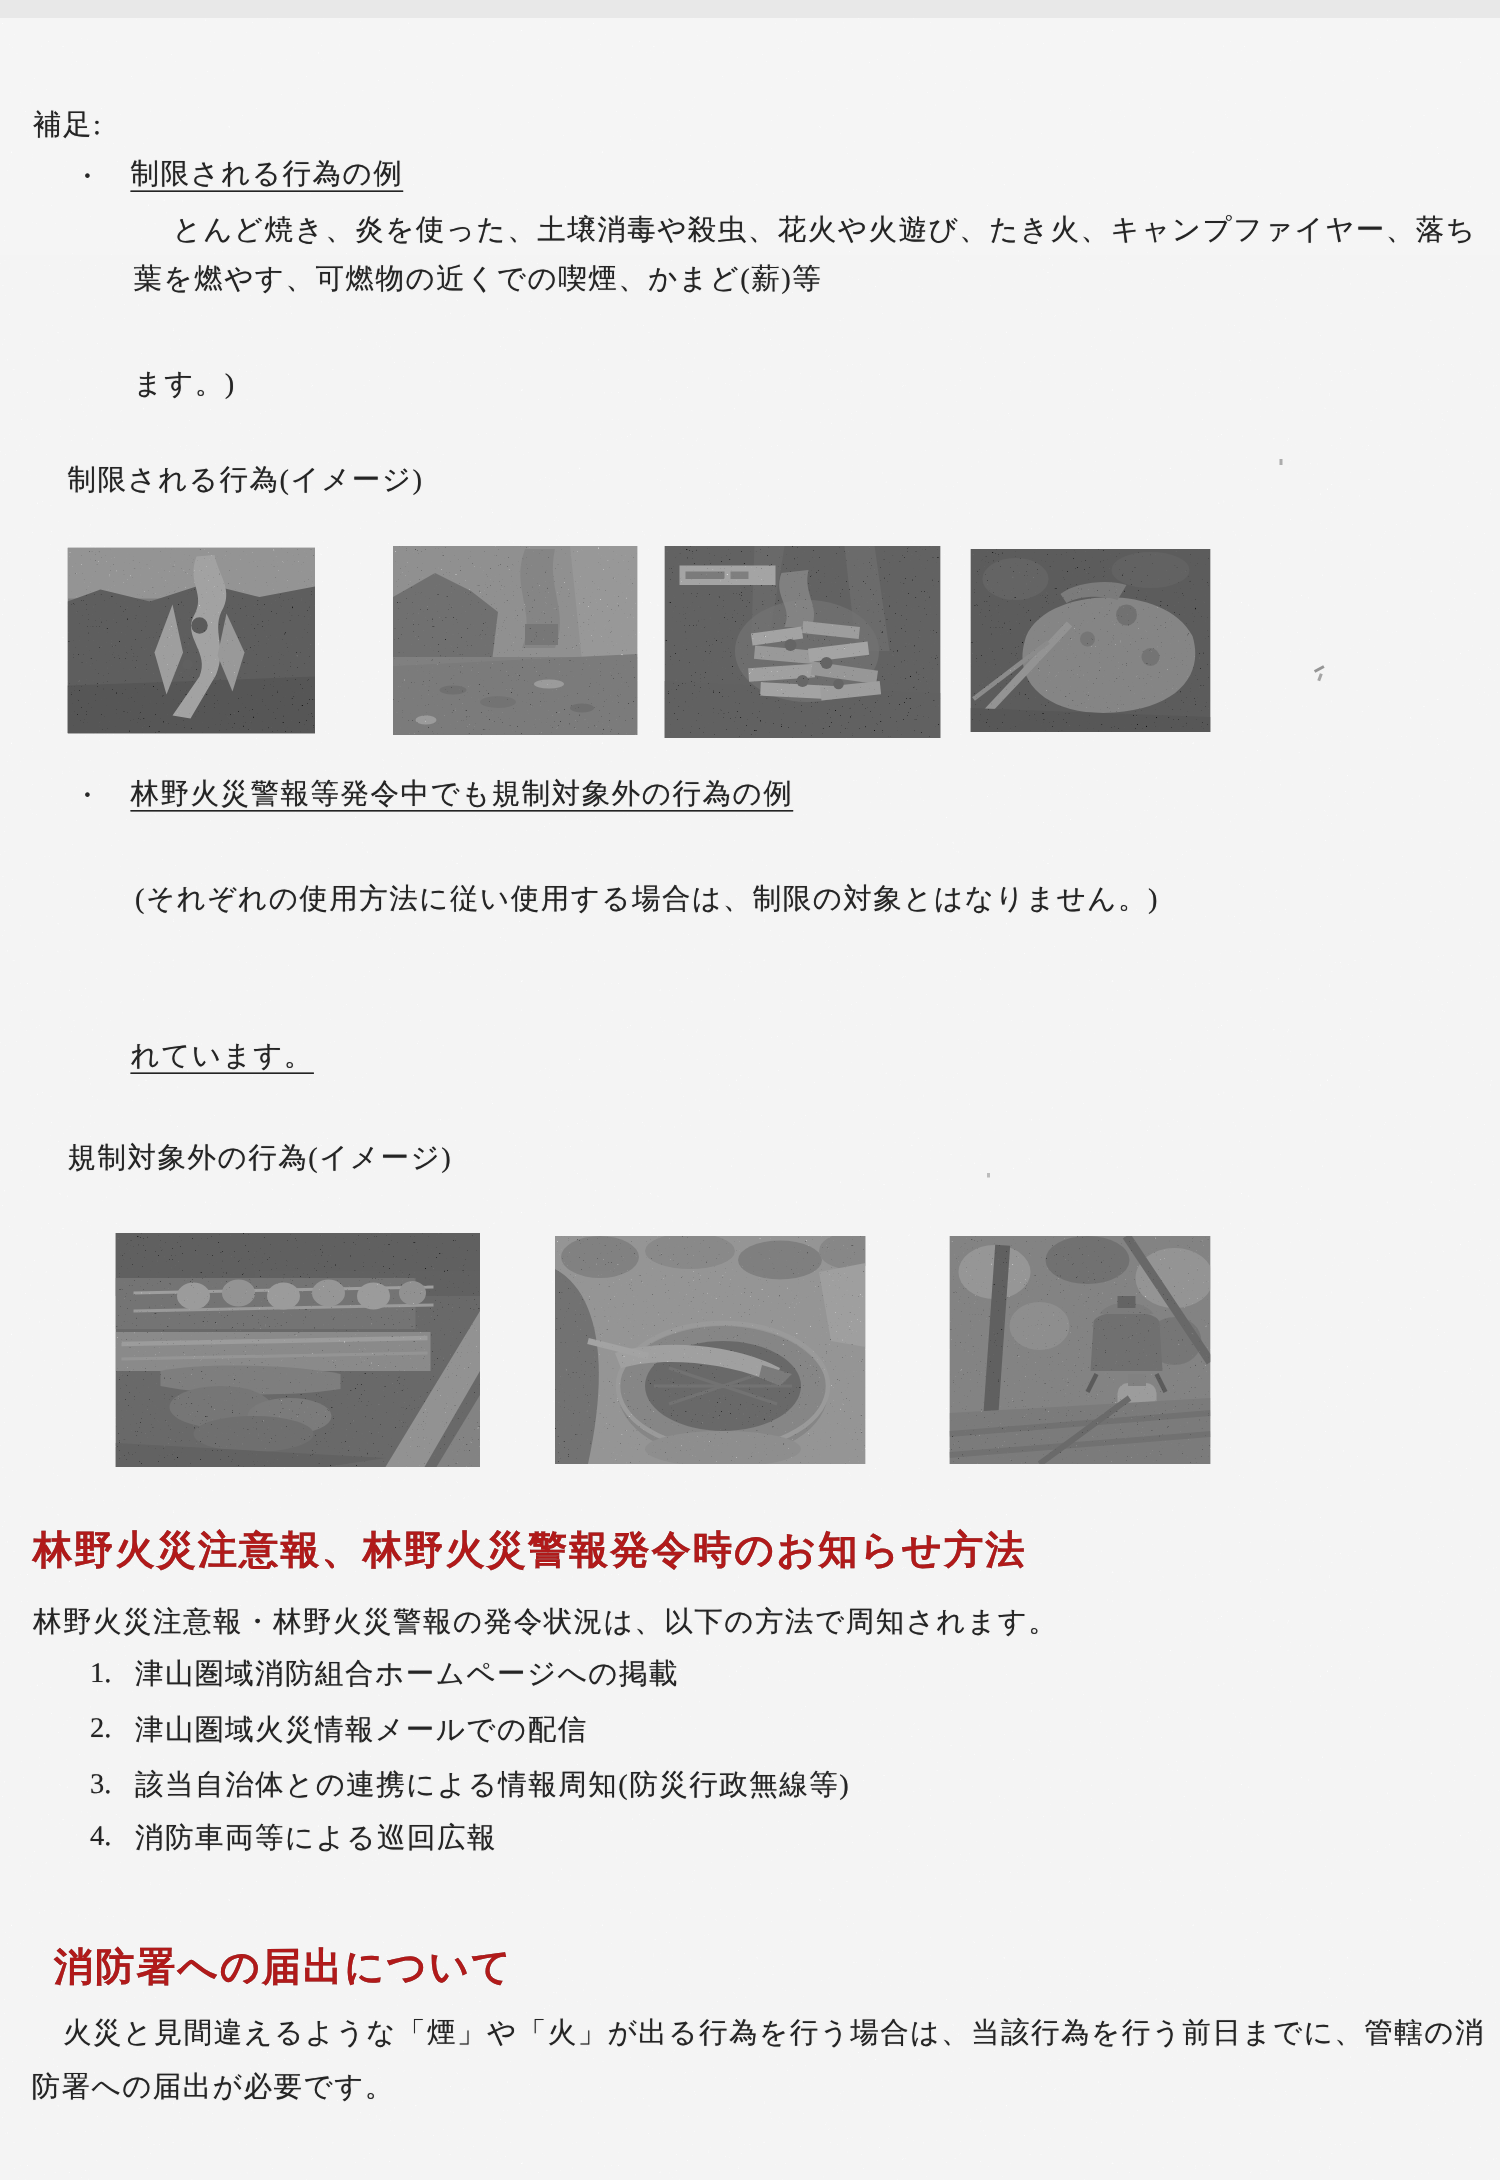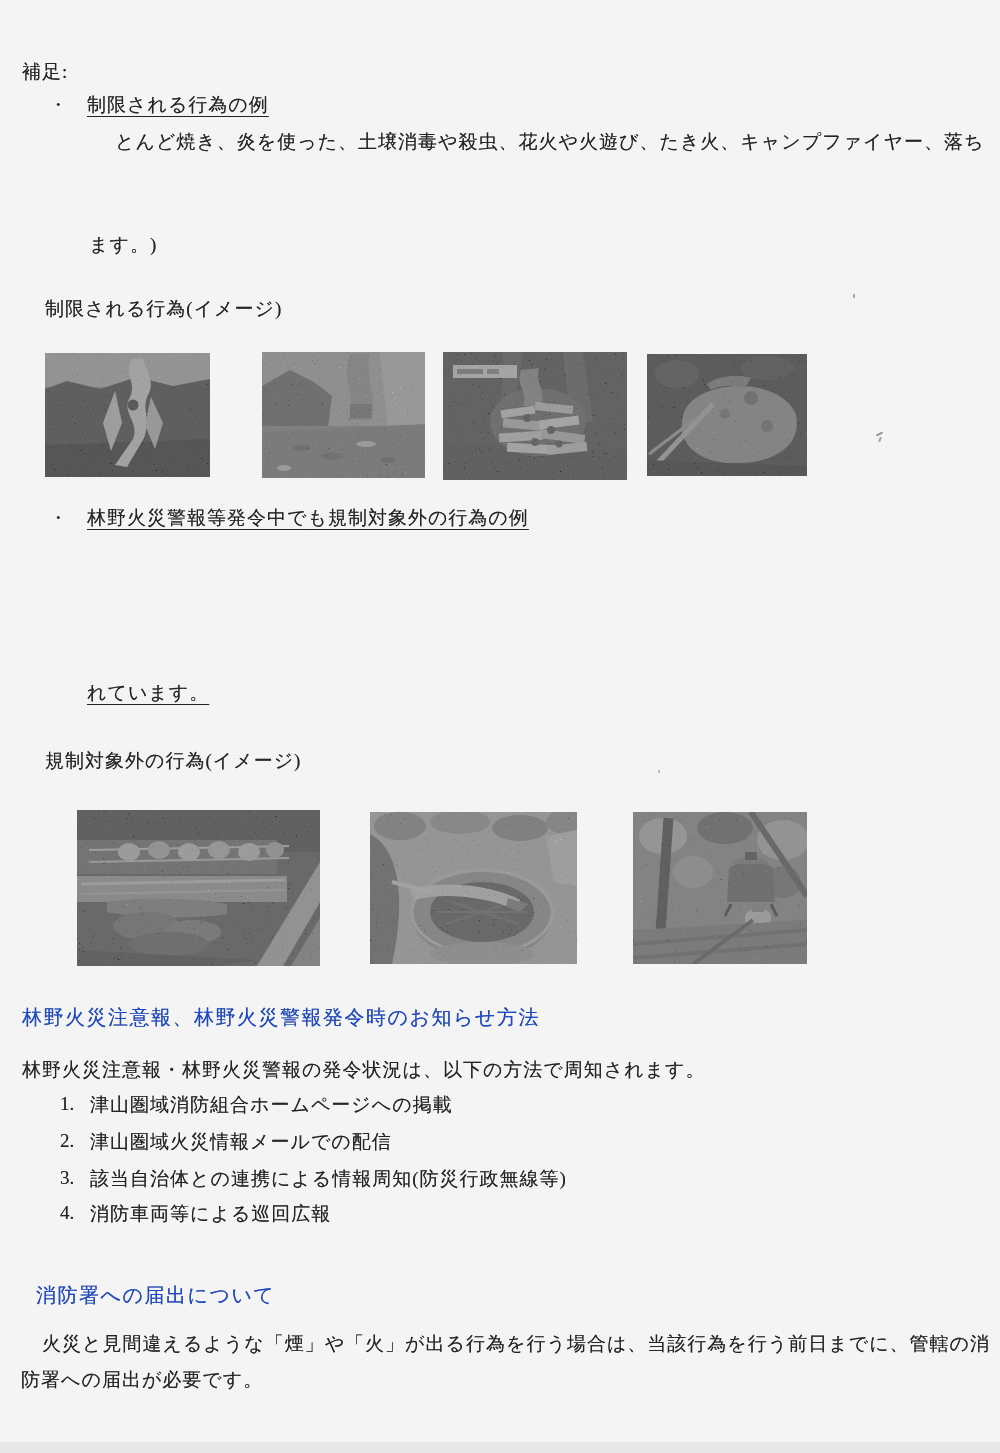--- a/index.html
+++ b/index.html
@@ -1,30 +1,30 @@
 <!DOCTYPE html>
 <html lang="ja"><head>
 <meta charset="utf-8">
 <style>
   html,body{margin:0;padding:0;background:#e8e8e8;}
   .page{
-    position:relative;width:1000px;height:1442px;margin:0 auto;
+    position:relative;width:1000px;height:1442px;margin:12px auto;
     background:#fefefe;overflow:hidden;
     font-family:"Liberation Serif","DejaVu Serif",serif;
     color:#262626;
   }
   .t{
     position:absolute;font-size:19px;line-height:24px;letter-spacing:1px;
     white-space:nowrap;text-shadow:0 0 .5px rgba(40,40,40,.55);
   }
   .ul{text-decoration:underline;text-underline-offset:5px;text-decoration-thickness:1.3px;}
   .dot{position:absolute;font-size:13px;color:#2a2a2a;}
   .hd{
-    position:absolute;font-size:20px;letter-spacing:1.5px;font-weight:400;
-    font-family:"Liberation Sans","DejaVu Sans",sans-serif;color:#1d4ed8;
+    position:absolute;font-size:26px;letter-spacing:1.5px;font-weight:700;
+    font-family:"Liberation Sans","DejaVu Sans",sans-serif;color:#b91c1c;
     white-space:nowrap;text-shadow:0 0 .4px rgba(0,0,0,.5);
   }
   .photo{position:absolute;overflow:hidden;}
   .photo svg{display:block;width:100%;height:100%;}
   .speck{position:absolute;background:#5a5a5a;}
   .num{position:absolute;font-size:19px;letter-spacing:0;white-space:nowrap;text-shadow:0 0 .5px rgba(40,40,40,.55);}
 </style>
 </head>
 <body>
 
@@ -41,20 +41,21 @@
   </defs>
 </svg>
 
 <div class="page">
 
   <div class="t" style="left:22px;top:60px">補足:</div>
 
   <span class="dot" style="left:56px;top:97px">•</span>
   <div class="t ul" style="left:87px;top:93px">制限される行為の例</div>
   <div class="t" style="left:115px;top:130px">とんど焼き、炎を使った、土壌消毒や殺虫、花火や火遊び、たき火、キャンプファイヤー、落ち</div>
+  <div class="t" style="left:89px;top:163px">葉を燃やす、可燃物の近くでの喫煙、かまど(薪)等</div>
   <div class="t" style="left:89px;top:233px">ます。)</div>
 
   <div class="t" style="left:45px;top:297px">制限される行為(イメージ)</div>
 
   <div class="photo" style="left:45px;top:353px;width:165px;height:124px">
     <svg viewBox="0 0 165 124" preserveAspectRatio="none">
       <rect width="165" height="124" fill="#8f8f8f"></rect>
       <rect width="165" height="34" fill="#cccccc"></rect>
       <path d="M0,36 L22,28 55,36 92,24 128,33 165,26 L165,124 L0,124 Z" fill="#3a3a3a"></path>
       <path d="M0,92 L165,86 165,124 0,124 Z" fill="#242424"></path>
@@ -130,20 +131,21 @@
       <line x1="4" y1="116" x2="66" y2="50" stroke="#d6d6d6" stroke-width="5"></line>
       <line x1="2" y1="100" x2="52" y2="62" stroke="#bdbdbd" stroke-width="3"></line>
       <path d="M0,106 L160,112 160,122 0,122 Z" fill="#1c1c1c"></path>
       <rect width="160" height="122" filter="url(#spkd)" opacity="0.5"></rect>
       <rect width="160" height="122" filter="url(#spkl)" opacity="0.32"></rect>
     </svg>
   </div>
 
   <span class="dot" style="left:56px;top:510px">•</span>
   <div class="t ul" style="left:87px;top:506px">林野火災警報等発令中でも規制対象外の行為の例</div>
+  <div class="t" style="left:90px;top:576px">(それぞれの使用方法に従い使用する場合は、制限の対象とはなりません。)</div>
   <div class="t ul" style="left:87px;top:681px">れています。</div>
 
   <div class="t" style="left:45px;top:749px">規制対象外の行為(イメージ)</div>
 
   <div class="photo" style="left:77px;top:810px;width:243px;height:156px">
     <svg viewBox="0 0 243 156" preserveAspectRatio="none">
       <rect width="243" height="156" fill="#474747"></rect>
       <rect width="243" height="42" fill="#2b2b2b"></rect>
       <path d="M180,156 L243,52 243,92 206,156 Z" fill="#c9c9c9"></path>
       <path d="M214,156 L243,108 243,156 Z" fill="#9a9a9a"></path>

